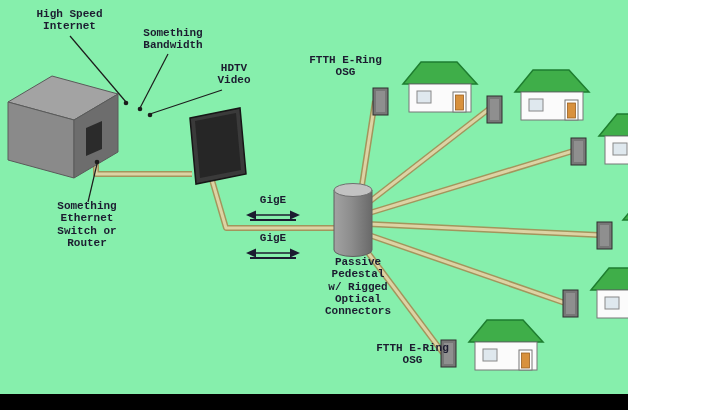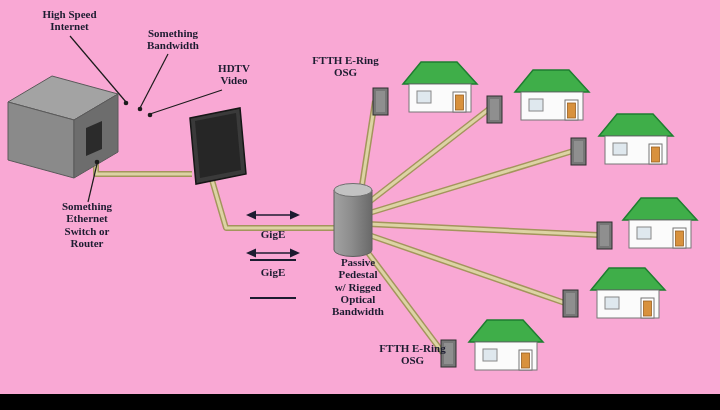--- a/index.html
+++ b/index.html
@@ -1,26 +1,26 @@
 <!DOCTYPE html>
 <html><head>
 <meta charset="utf-8">
 <style>
   html,body { margin:0; padding:0; background:#ffffff; }
   .stage {
-    position:relative; width:720px; height:410px; background:#f9a8d4;
-    overflow:hidden; font-family:Liberation Serif, serif;
+    position:relative; width:628px; height:410px; background:#86efac;
+    overflow:hidden; font-family:Liberation Mono, monospace;
   }
   svg.layer { position:absolute; left:0; top:0; width:720px; height:410px; }
   .label {
     position:absolute; text-align:center; font-weight:bold; font-size:11px;
     line-height:1.12; color:#1c1c30; white-space:pre-line;
   }
   .gige {
-    border-bottom:2px solid #1c1c30; padding-bottom:19px;margin-top:34px;
+    border-bottom:2px solid #1c1c30; padding-bottom:13px;
   }
   .footer {
     position:absolute; left:0; top:394px; width:720px; height:16px; background:#000000;
   }
 </style>
 </head>
 <body>
 
 <div class="stage">
 
@@ -137,18 +137,18 @@
 Switch or
 Router</div>
   <div class="label" style="left:298px; top:54px;  width:95px;">FTTH E-Ring
 OSG</div>
   <div class="label gige" style="left:250px; top:194px; width:46px;">GigE</div>
   <div class="label gige" style="left:250px; top:232px; width:46px;">GigE</div>
   <div class="label" style="left:313px; top:256px; width:90px;">Passive
 Pedestal
 w/ Rigged
 Optical
-Bandwidth</div>
+Connectors</div>
   <div class="label" style="left:365px; top:342px; width:95px;">FTTH E-Ring
 OSG</div>
 
   <div class="footer"></div>
 </div>
 
 </body></html>

